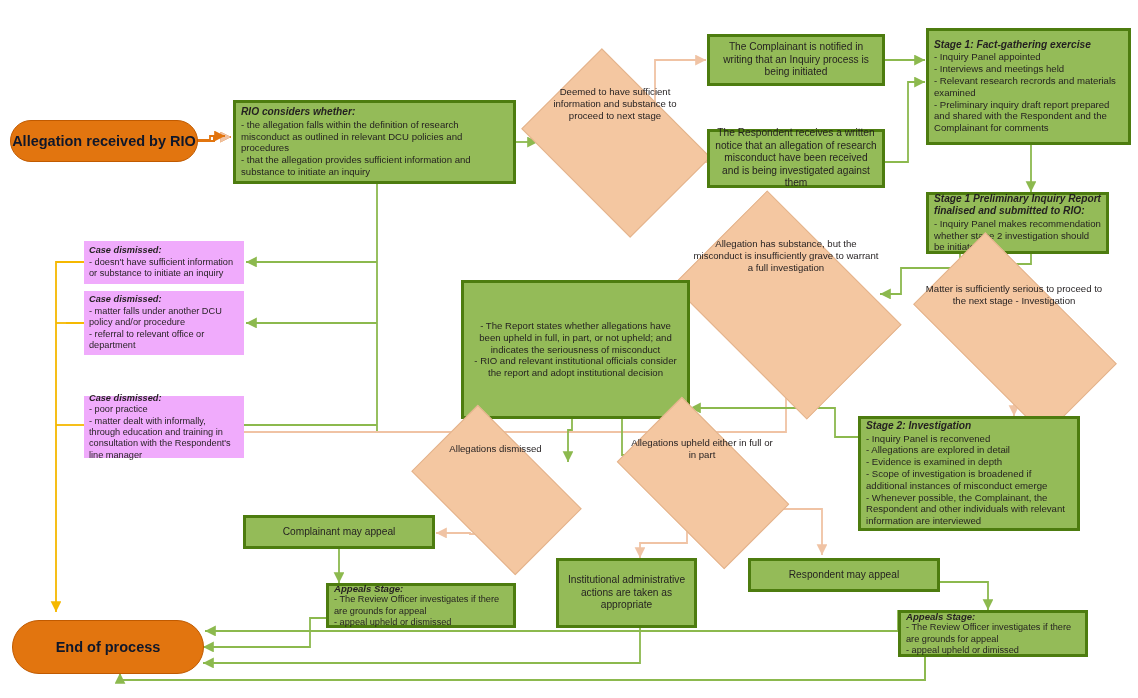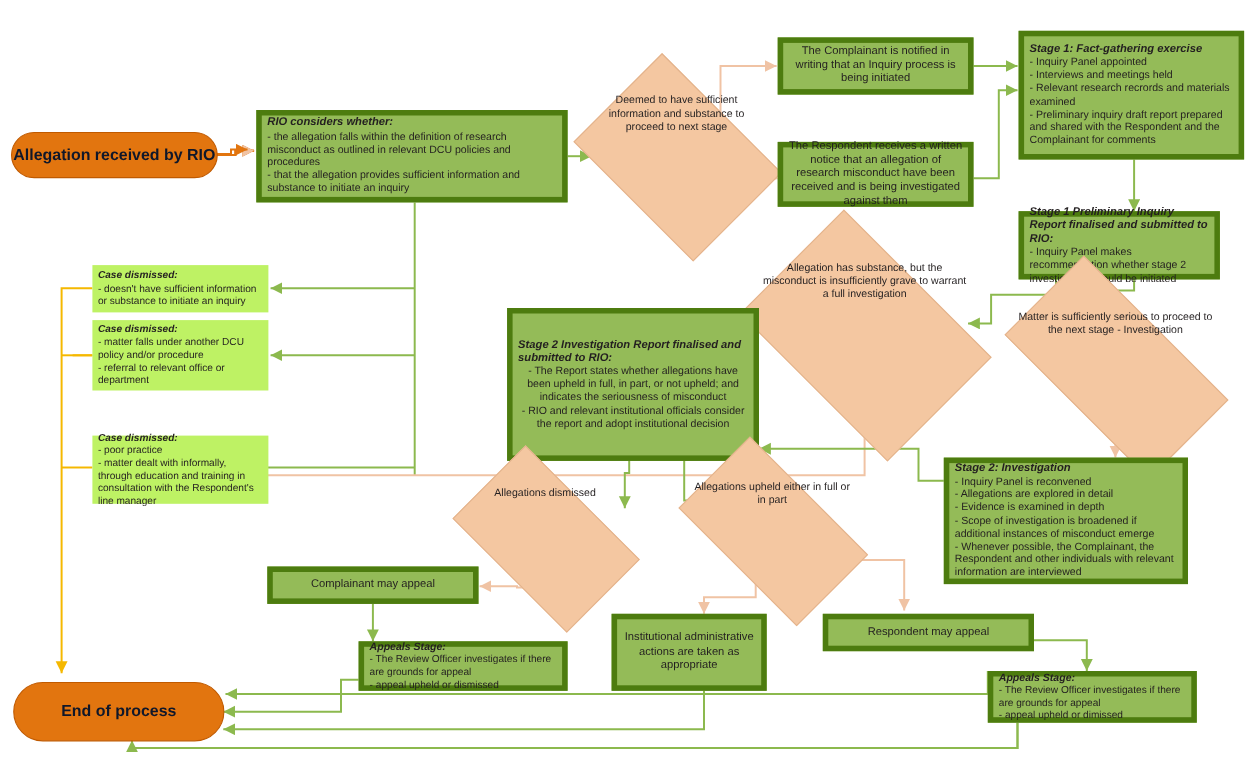--- a/index.html
+++ b/index.html
@@ -3,26 +3,26 @@
 <meta charset="utf-8">
 <style>
   html,body{margin:0;padding:0;background:#ffffff;}
   body{width:1138px;height:698px;font-family:"Liberation Sans",sans-serif;overflow:hidden;}
   #stage{position:relative;width:1138px;height:698px;}
   svg.links{position:absolute;left:0;top:0;width:1138px;height:698px;pointer-events:none;}
 
   .node{position:absolute;box-sizing:border-box;}
 
   .rect{
-    background:#94bb58;border:5px solid #4d7c0f;
+    background:#94bb58;border:3px solid #4d7c0f;
     color:#231f20;display:flex;align-items:center;justify-content:center;
     padding:3px 5px;
   }
   .rect .inner{width:100%;}
-  .yellow{background:#bef264;border:none;color:#231f20;}
+  .yellow{background:#f0abfc;border:none;color:#231f20;}
   .pill{
     background:#e2750f;border:1px solid #c05a00;border-radius:28px;
     color:#0f172a;display:flex;align-items:center;justify-content:center;
     font-weight:bold;
   }
   .diamond{display:flex;align-items:flex-start;justify-content:center;}
   .diamond .dshape{
     position:absolute;left:0;top:0;width:100%;height:100%;
     background:#f4c7a1;border:1px solid #e3b38c;
     transform:rotate(45deg);
@@ -214,21 +214,20 @@
       <span class="ln l f95">- Inquiry Panel is reconvened</span>
       <span class="ln l f95">- Allegations are explored in detail</span>
       <span class="ln l f95">- Evidence is examined in depth</span>
       <span class="ln l f95">- Scope of investigation is broadened if additional instances of misconduct emerge</span>
       <span class="ln l f95">- Whenever possible, the Complainant, the Respondent and other individuals with relevant information are interviewed</span>
     </div>
   </div>
 
   <div class="node rect" style="left:461px;top:280px;width:229px;height:139px;">
     <div class="inner">
-      <span class="t-head f10">Stage 2 Investigation Report finalised and submitted to RIO:</span>
       <span class="ln c f95">- The Report states whether allegations have been upheld in full, in part, or not upheld; and indicates the seriousness of misconduct</span>
       <span class="ln c f95">- RIO and relevant institutional officials consider the report and adopt institutional decision</span>
     </div>
   </div>
 
   <div class="node diamond" style="left:423px;top:443px;width:145px;height:92px;">
     <div class="dshape"></div>
     <div class="dtext f95">Allegations dismissed</div>
   </div>
 

